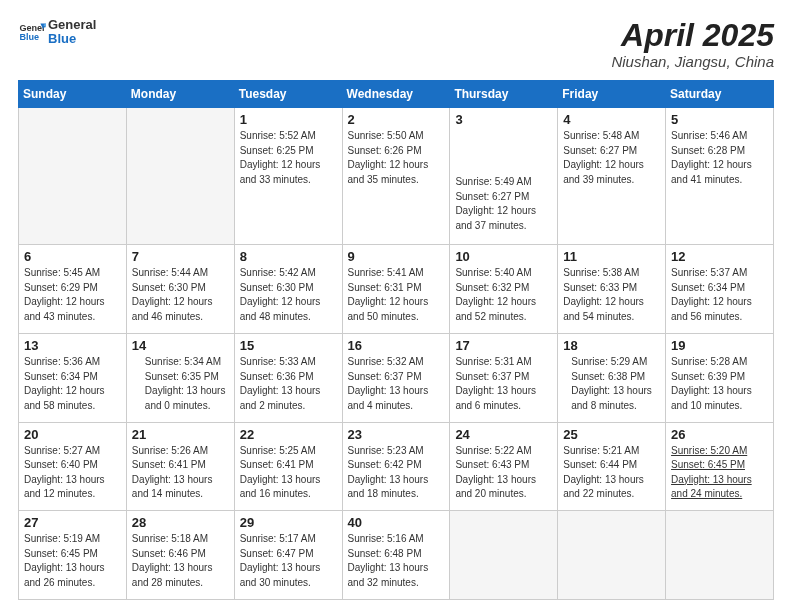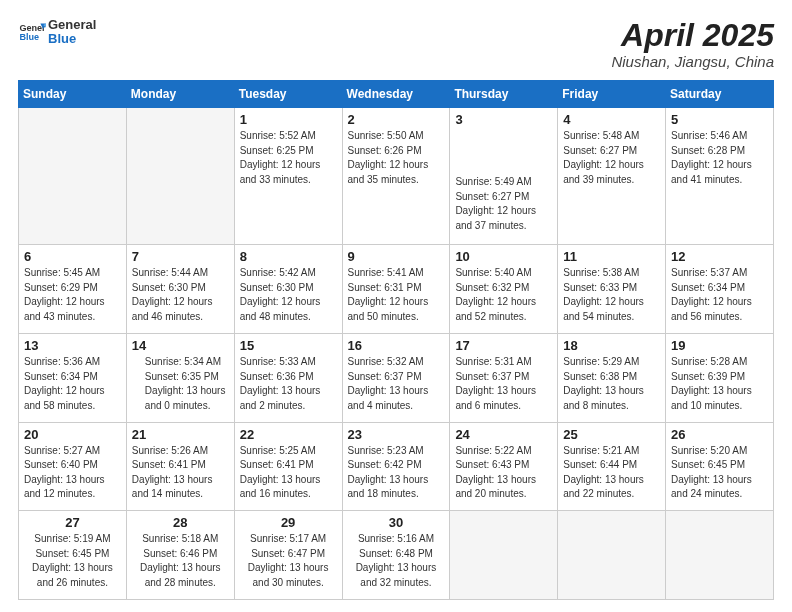--- a/index.html
+++ b/index.html
@@ -81,21 +81,20 @@
       display: block;
       margin-bottom: 2px;
     }
     .day-info {
       font-size: 10px;
       line-height: 1.45;
       color: #333;
     }
     tr:last-child td {
       height: 70px;
-      text-align: center;
     }
   </style>
 </head>
 <body>
 
 <div class="page">
   <div class="header">
     <div class="logo">
       <svg class="logo-icon" viewBox="0 0 40 40">
         <text x="2" y="18" font-size="13" font-weight="bold" fill="#333" font-family="Arial">General</text>
@@ -248,21 +247,21 @@
           </td>
           <td>
             <span class="day-num">17</span>
             <div class="day-info" style="white-space: pre-line;">Sunrise: 5:31 AM
 Sunset: 6:37 PM
 Daylight: 13 hours
 and 6 minutes.</div>
           </td>
           <td>
             <span class="day-num">18</span>
-            <div class="day-info" style="white-space: pre-line;">Sunrise: 5:29 AM
+            <div class="day-info" style="white-space: pre-line; margin-left: 8px;">Sunrise: 5:29 AM
 Sunset: 6:38 PM
 Daylight: 13 hours
 and 8 minutes.</div>
           </td>
           <td>
             <span class="day-num">19</span>
             <div class="day-info" style="white-space: pre-line;">Sunrise: 5:28 AM
 Sunset: 6:39 PM
 Daylight: 13 hours
 and 10 minutes.</div>
@@ -306,21 +305,21 @@
           </td>
           <td>
             <span class="day-num">25</span>
             <div class="day-info" style="white-space: pre-line;">Sunrise: 5:21 AM
 Sunset: 6:44 PM
 Daylight: 13 hours
 and 22 minutes.</div>
           </td>
           <td>
             <span class="day-num">26</span>
-            <div class="day-info" style="white-space: pre-line;">Sunrise: 5:20 AM
+            <div class="day-info" style="white-space: pre-line; text-decoration: underline;">Sunrise: 5:20 AM
 Sunset: 6:45 PM
 Daylight: 13 hours
 and 24 minutes.</div>
           </td>
         </tr>
         <tr>
           <td>
             <span class="day-num">27</span>
             <div class="day-info" style="white-space: pre-line;">Sunrise: 5:19 AM
 Sunset: 6:45 PM
@@ -335,21 +334,21 @@
 and 28 minutes.</div>
           </td>
           <td>
             <span class="day-num">29</span>
             <div class="day-info" style="white-space: pre-line;">Sunrise: 5:17 AM
 Sunset: 6:47 PM
 Daylight: 13 hours
 and 30 minutes.</div>
           </td>
           <td>
-            <span class="day-num">30</span>
+            <span class="day-num">40</span>
             <div class="day-info" style="white-space: pre-line;">Sunrise: 5:16 AM
 Sunset: 6:48 PM
 Daylight: 13 hours
 and 32 minutes.</div>
           </td>
           <td class="empty"></td>
           <td class="empty"></td>
           <td class="empty"></td>
         </tr>
       </tbody>

